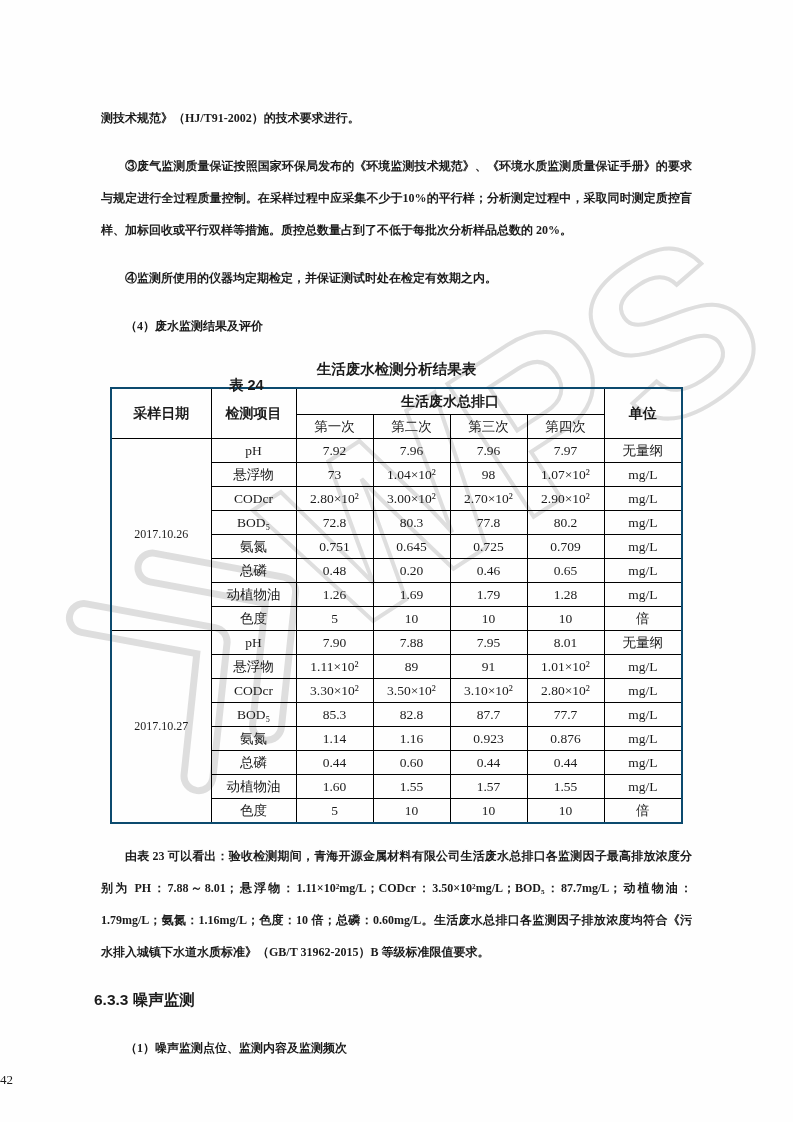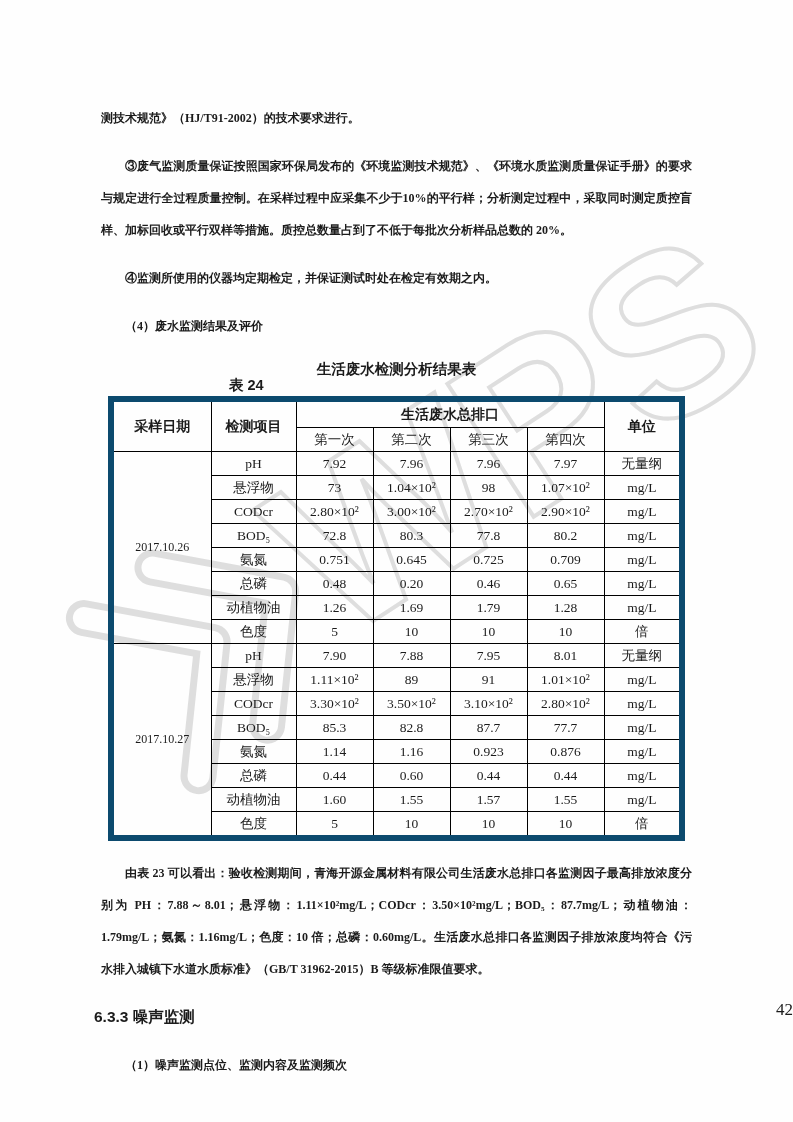--- a/index.html
+++ b/index.html
@@ -54,47 +54,47 @@
   }
   .tbl-caption .tbl-label {
     position: absolute;
     left: 118px;
     margin-top: 16px;
   }
   table.results {
     border-collapse: collapse;
     table-layout: fixed;
     width: 571px;
-    margin: 16px auto;
+    margin: 7px auto;
     font-size: 13.5px;
-    border: 6px solid #0c4a6e;
+    border: 2px solid #0c4a6e;
   }
   table.results th, table.results td {
     border: 1px solid #000;
     text-align: center;
     vertical-align: middle;
     padding: 0 1px;
     height: 23px;
     font-weight: normal;
     overflow: hidden;
     white-space: nowrap;
   }
   table.results th.hdr {
     font-weight: bold;
     font-family: "Liberation Sans", "DejaVu Sans", sans-serif;
     font-size: 14px;
   }
   table.results tr.hdr-row1 th { height: 25px; }
   table.results td.date-cell { font-size: 12px; }
   .page-number {
     position: absolute;
-    top: 1000px;
+    top: 1072px;
     left: 0; right: 0;
-    text-align: right;
-    font-size: 17px;
+    text-align: left;
+    font-size: 13px;
     z-index: 1;
   }
 </style>
 </head>
 <body>
 
 <div class="page">
 
   <svg class="watermark-svg" viewBox="0 0 793 1122" xmlns="http://www.w3.org/2000/svg" aria-hidden="true">
     <g transform="rotate(-33 200 650)" opacity="0.85">

